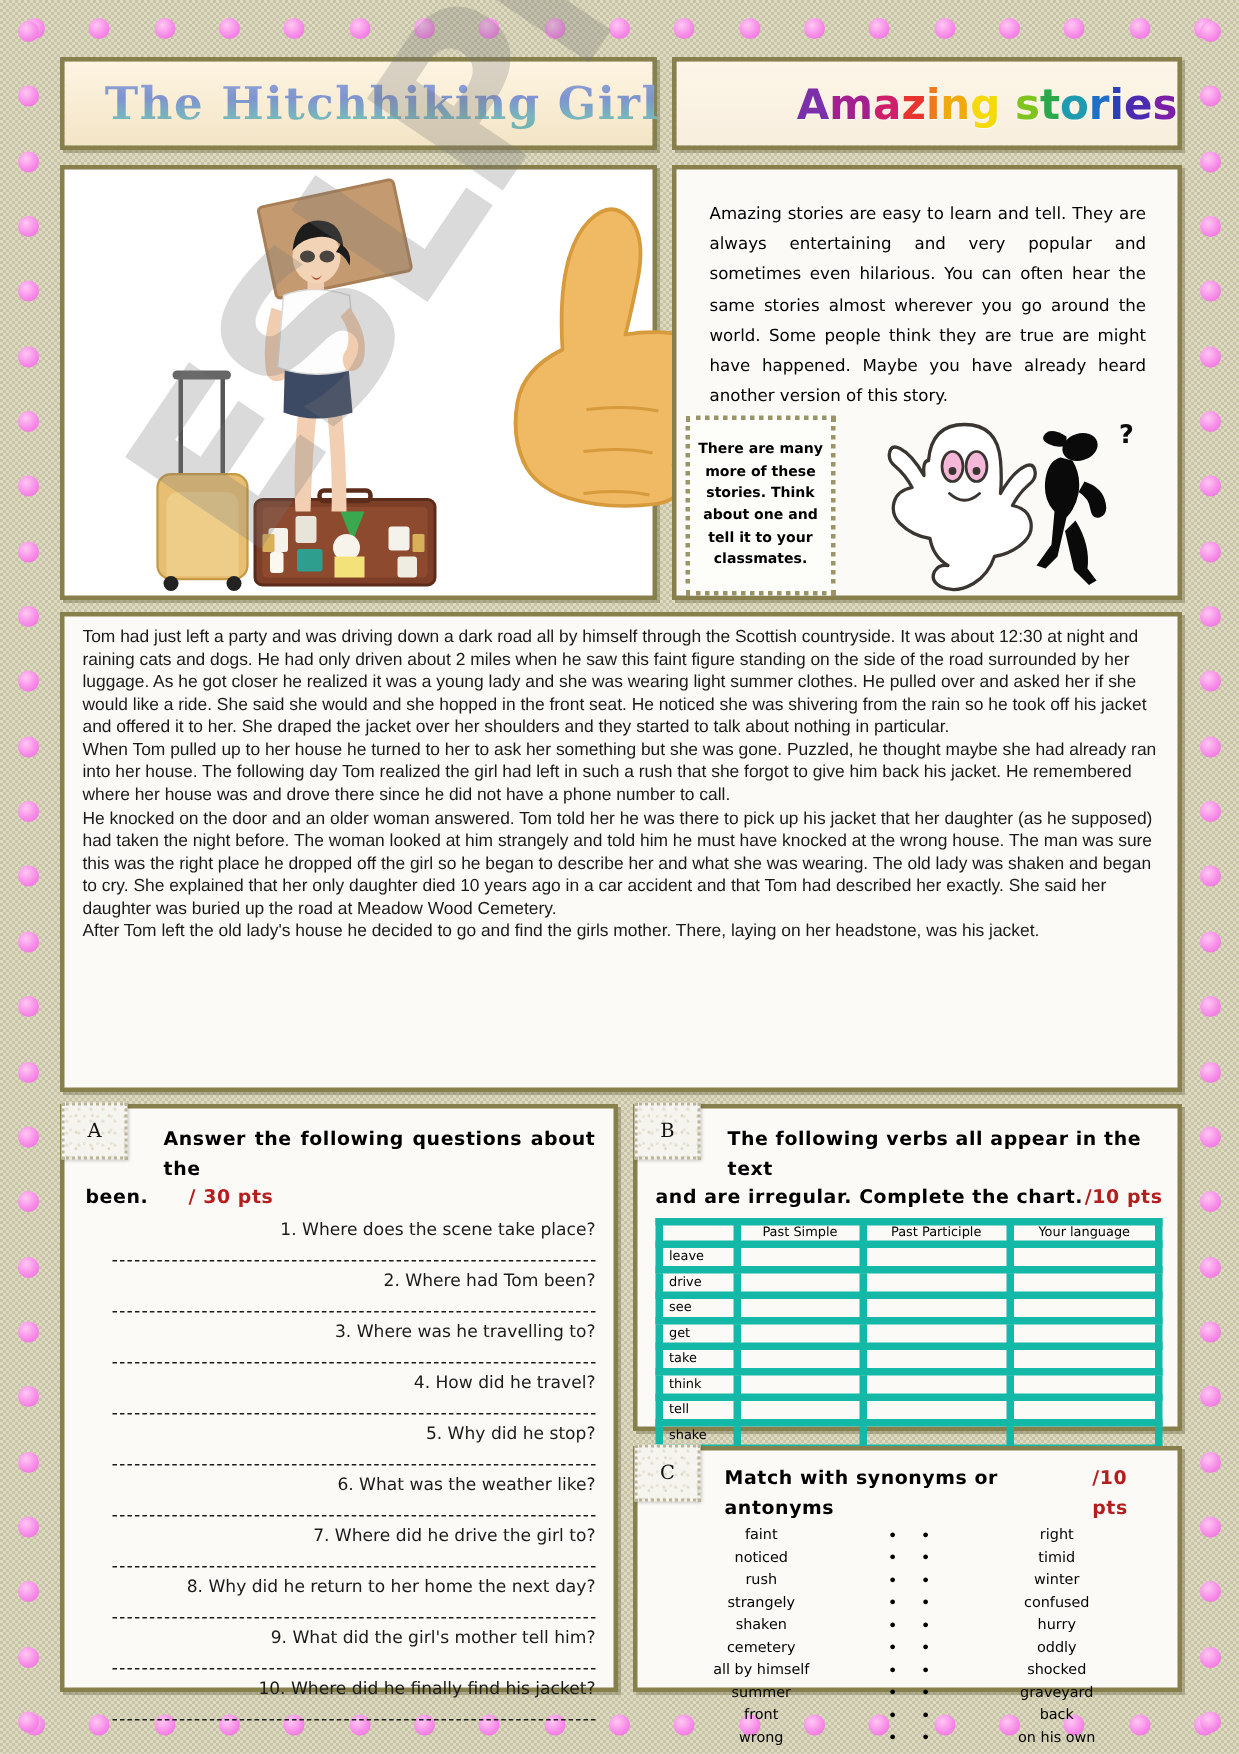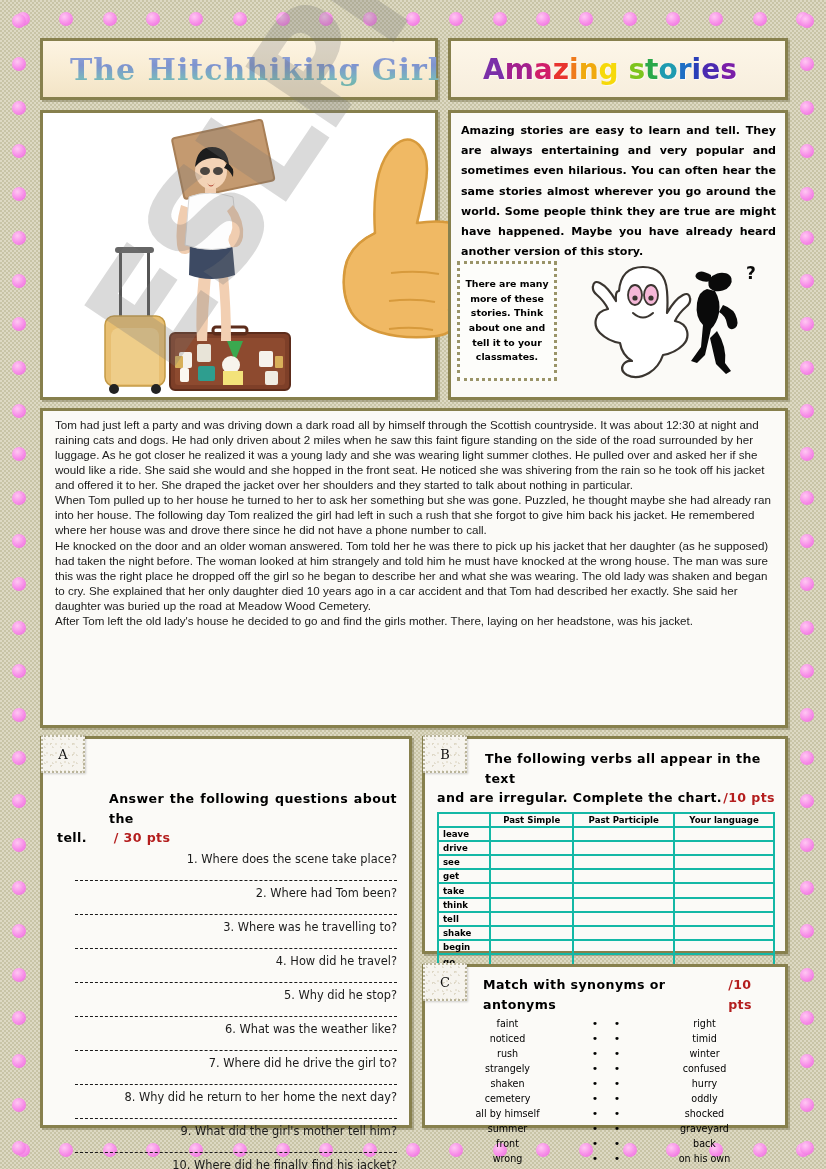--- a/index.html
+++ b/index.html
@@ -74,49 +74,49 @@
     letter-spacing: 1px;
     background: linear-gradient(180deg, #8fa3d8 0%, #7f93cf 38%, #79b6bd 75%, #6fb2a8 100%);
     -webkit-background-clip: text; background-clip: text;
     color: transparent;
     text-shadow: 0 0 0 rgba(0,0,0,0);
     white-space: nowrap;
   }
   .title-right {
     left: 408px; top: 0; width: 340px; height: 62px;
     background: linear-gradient(180deg,#fdf6e8 0%, #f7eedd 100%);
-    display: flex; align-items: center; justify-content: flex-start;
+    display: flex; align-items: center; justify-content: flex-end;
   }
   .title-right .txt {
     font-family: "DejaVu Sans", sans-serif;
     font-size: 28px; font-weight: bold;
     letter-spacing: 0px; white-space: nowrap;
   }
   .title-right .txt span { text-shadow: 1px 1px 0 rgba(255,255,255,0.6); }
 
   
   .illus { left: 0; top: 72px; width: 398px; height: 290px; background:#ffffff; }
   .illus svg { display:block; }
 
   
   .intro {
     left: 408px; top: 72px; width: 340px; height: 290px;
     padding: 8px 9px 0 10px;
   }
   .intro p {
-    margin: 0;
-    font-family: "DejaVu Sans", sans-serif;
-    font-weight: bold;
+    margin: 12px;
+    font-family: "DejaVu Sans", sans-serif;
+    font-weight: normal;
     font-size: 11.1px;
     line-height: 1.82;
     text-align: justify;
     color: #000;
   }
   .ghost-area {
-    position: absolute; left: 6px; right: 6px; bottom: 16px; height: 120px;
+    position: absolute; left: 6px; right: 6px; bottom: 0; height: 120px;
     display: flex; align-items: stretch;
   }
   .note-box {
     width: 100px; border: 3px dotted #9a9468;
     background: #fdfdfa;
     display: flex; align-items: center; justify-content: center;
     padding: 3px;
   }
   .note-box p {
     margin: 0; text-align: center;
@@ -166,21 +166,21 @@
     background-size: 8px 8px, 11px 11px, 9px 9px;
   }
 
   .ex-head {
     font-family: "DejaVu Sans", sans-serif;
     font-weight: bold; font-size: 12.6px;
     color: #000; line-height: 1.55;
     margin: 0 0 4px 0;
     letter-spacing: 0.4px;
   }
-  .ex-a .ex-head { padding-left: 52px; text-align: justify; margin-top: 40px; }
+  .ex-a .ex-head { padding-left: 52px; text-align: justify; }
   .ex-a .ex-head .l2 { display:block; margin-left:-52px; }
   .ex-b .ex-head { padding-left: 48px; }
   .ex-b .ex-head .l2 { display:block; margin-left:-48px; display:flex; justify-content: space-between; }
   .ex-c .ex-head { padding-left: 46px; display:flex; justify-content:center; gap:10px; align-items:baseline; }
   .pts { color: #b41e1e; font-weight: bold; }
 
   .q-list { margin: 0; padding: 0; list-style: none; text-align: right; }
   .q-list li {
     font-family: "DejaVu Sans", sans-serif;
     font-size: 11.4px; color: #1b1b1b;
@@ -190,22 +190,22 @@
     border-bottom: 1.5px dashed #1b1b1b;
     height: 15px; margin: 0 0 5px 18px;
   }
 
   
   table.verbs {
     width: 100%; border-collapse: collapse; margin-top: 2px;
     font-family: "DejaVu Sans", sans-serif;
   }
   table.verbs th, table.verbs td {
-    border: 2px solid #14b8a6; height: 14.2px;
-    font-size: 8.6px; font-weight: bold;
+    border: 5px solid #14b8a6; height: 14.2px;
+    font-size: 8.6px; font-weight: normal;
   }
   table.verbs th { text-align: center; padding: 0 2px; }
   table.verbs td.vb { width: 52px; padding-left: 4px; text-align: left; }
 
   
   .match {
     display: grid;
     grid-template-columns: 1fr 22px 22px 1fr;
     align-items: center;
     font-family: "DejaVu Sans", sans-serif;
@@ -439,21 +439,21 @@
     <p>When Tom pulled up to her house he turned to her to ask her something but she was gone. Puzzled, he thought maybe she had already ran into her house. The following day Tom realized the girl had left in such a rush that she forgot to give him back his jacket. He remembered where her house was and drove there since he did not have a phone number to call.</p>
     <p>He knocked on the door and an older woman answered. Tom told her he was there to pick up his jacket that her daughter (as he supposed) had taken the night before. The woman looked at him strangely and told him he must have knocked at the wrong house. The man was sure this was the right place he dropped off the girl so he began to describe her and what she was wearing. The old lady was shaken and began to cry. She explained that her only daughter died 10 years ago in a car accident and that Tom had described her exactly. She said her daughter was buried up the road at Meadow Wood Cemetery.</p>
     <p>After Tom left the old lady's house he decided to go and find the girls mother. There, laying on her headstone, was his jacket.</p>
   </div>
 
   <div class="panel ex-a">
     <div class="badge">A</div>
     <div class="ex-head">
       <span>Answer the following questions about the</span>
       <span class="l2">
-        <span>tell.</span>
+        <span>been.</span>
         <span class="pts" style="margin-left:22px">/ 30 pts</span>
       </span>
     </div>
     <ul class="q-list">
       <li><span>1. Where does the scene take place?</span><div class="q-line"></div></li>
       <li><span>2. Where had Tom been?</span><div class="q-line"></div></li>
       <li><span>3. Where was he travelling to?</span><div class="q-line"></div></li>
       <li><span>4. How did he travel?</span><div class="q-line"></div></li>
       <li><span>5. Why did he stop?</span><div class="q-line"></div></li>
       <li><span>6. What was the weather like?</span><div class="q-line"></div></li>

